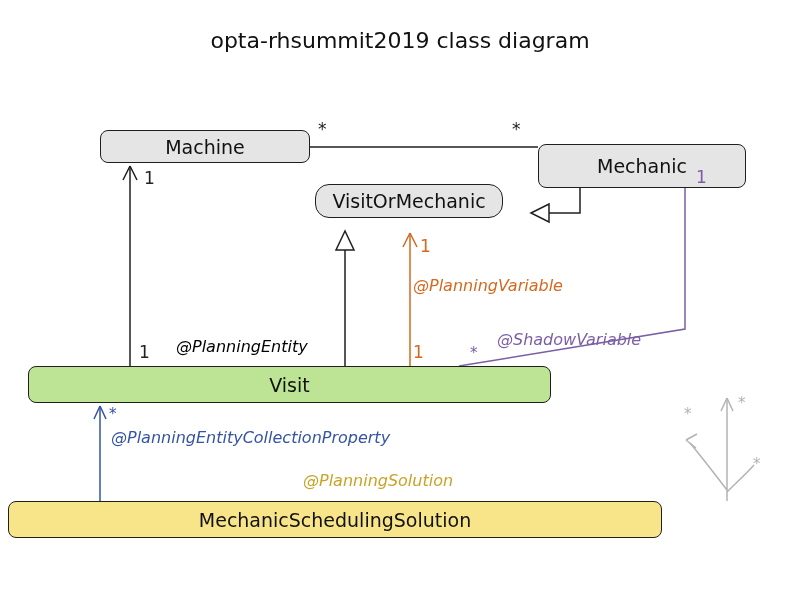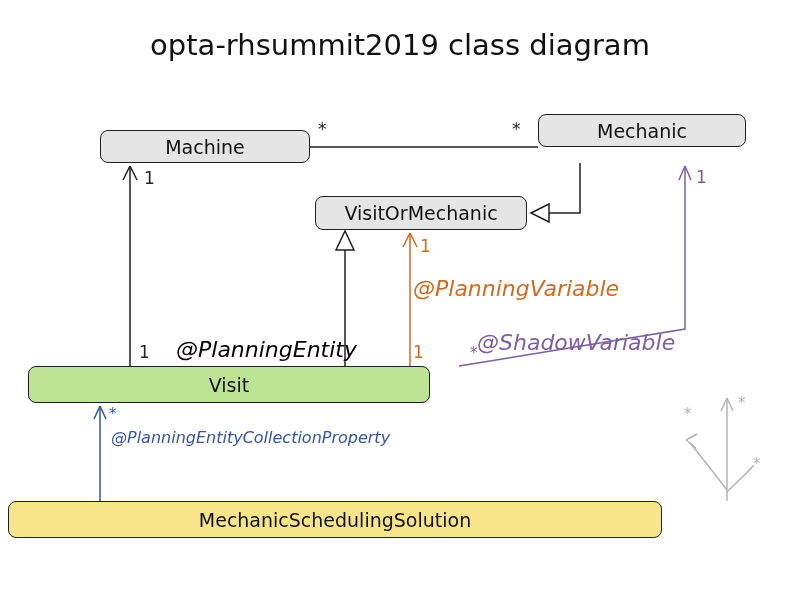--- a/index.html
+++ b/index.html
@@ -2,35 +2,35 @@
 <html><head>
 <meta charset="utf-8">
 <style>
   html,body{margin:0;padding:0;background:#fff;}
   #stage{
     position:relative;width:800px;height:600px;background:#ffffff;overflow:hidden;
     font-family:"DejaVu Sans", sans-serif;
   }
   #title{
     position:absolute;left:0;top:28px;width:100%;text-align:center;
-    font-size:29px;color:#111;
+    font-size:22px;color:#111;
   }
   svg.edges{position:absolute;left:0;top:0;width:800px;height:600px;}
   .cls{
     position:absolute;box-sizing:border-box;
     border:1.5px solid #1f1f1f;border-radius:8px;background:#e5e5e5;
     display:flex;align-items:center;justify-content:center;
     font-size:19px;color:#111;
   }
   .cls.visit{background:#bde394;}
   .cls.solution{background:#f8e58a;}
   .lbl{position:absolute;white-space:nowrap;color:#222;}
   .mult{font-size:17px;}
   .mult-sm{font-size:15px;}
-  .ann{font-style:italic;font-size:22px;}
+  .ann{font-style:italic;font-size:16px;}
   .c-green{color:#000000;}
   .c-orange{color:#d2691e;}
   .c-purple{color:#7b5ea7;}
   .c-blue{color:#3353a4;}
   .c-yellow{color:#c9a227;}
   .c-gray{color:#b3b3b3;}
   .ann-sm{font-style:italic;font-size:16px;}
 </style>
 </head>
 <body>
@@ -81,29 +81,29 @@
       <path d="M727 492 C737 482 747 473 754 465"></path>
     </g>
   </svg>
 
   <div id="title">opta-rhsummit2019 class diagram</div>
 
   <div class="cls" style="left:100px;top:130px;width:210px;height:33px;">
     <span>Machine</span>
   </div>
 
-  <div class="cls" style="left:538px;top:114px;width:208px;height:33px;">
+  <div class="cls" style="left:538px;top:144px;width:208px;height:44px;">
     <span>Mechanic</span>
   </div>
 
-  <div class="cls" style="left:315px;top:196px;width:212px;height:34px;">
+  <div class="cls" style="left:315px;top:184px;width:188px;height:34px;border-radius:14px;">
     <span>VisitOrMechanic</span>
   </div>
 
-  <div class="cls visit" style="left:28px;top:366px;width:402px;height:37px;">
+  <div class="cls visit" style="left:28px;top:366px;width:523px;height:37px;">
     <span>Visit</span>
   </div>
 
   <div class="cls solution" style="left:8px;top:501px;width:654px;height:37px;">
     <span>MechanicSchedulingSolution</span>
   </div>
 
   <span class="lbl mult" style="left:318px;top:119px;">*</span>
   <span class="lbl mult" style="left:512px;top:119px;">*</span>
 
@@ -119,18 +119,19 @@
   <span class="lbl mult-sm c-blue" style="left:109px;top:405px;">*</span>
 
   <span class="lbl mult-sm c-gray" style="left:684px;top:405px;">*</span>
   <span class="lbl mult-sm c-gray" style="left:738px;top:394px;">*</span>
   <span class="lbl mult-sm c-gray" style="left:753px;top:455px;">*</span>
 
   <span class="lbl ann c-green" style="left:176px;top:337px;">@PlanningEntity</span>
 
   <span class="lbl ann c-orange" style="left:413px;top:276px;">@PlanningVariable</span>
 
-  <span class="lbl ann c-purple" style="left:477px;top:330px;">@ShadowVariable</span>
+  <span class="lbl ann c-purple" style="left:497px;top:330px;">@ShadowVariable</span>
 
   <span class="lbl ann-sm c-blue" style="left:111px;top:428px;">@PlanningEntityCollectionProperty</span>
 
+  <span class="lbl ann c-yellow" style="left:303px;top:471px;">@PlanningSolution</span>
 
 </div>
 
 </body></html>

